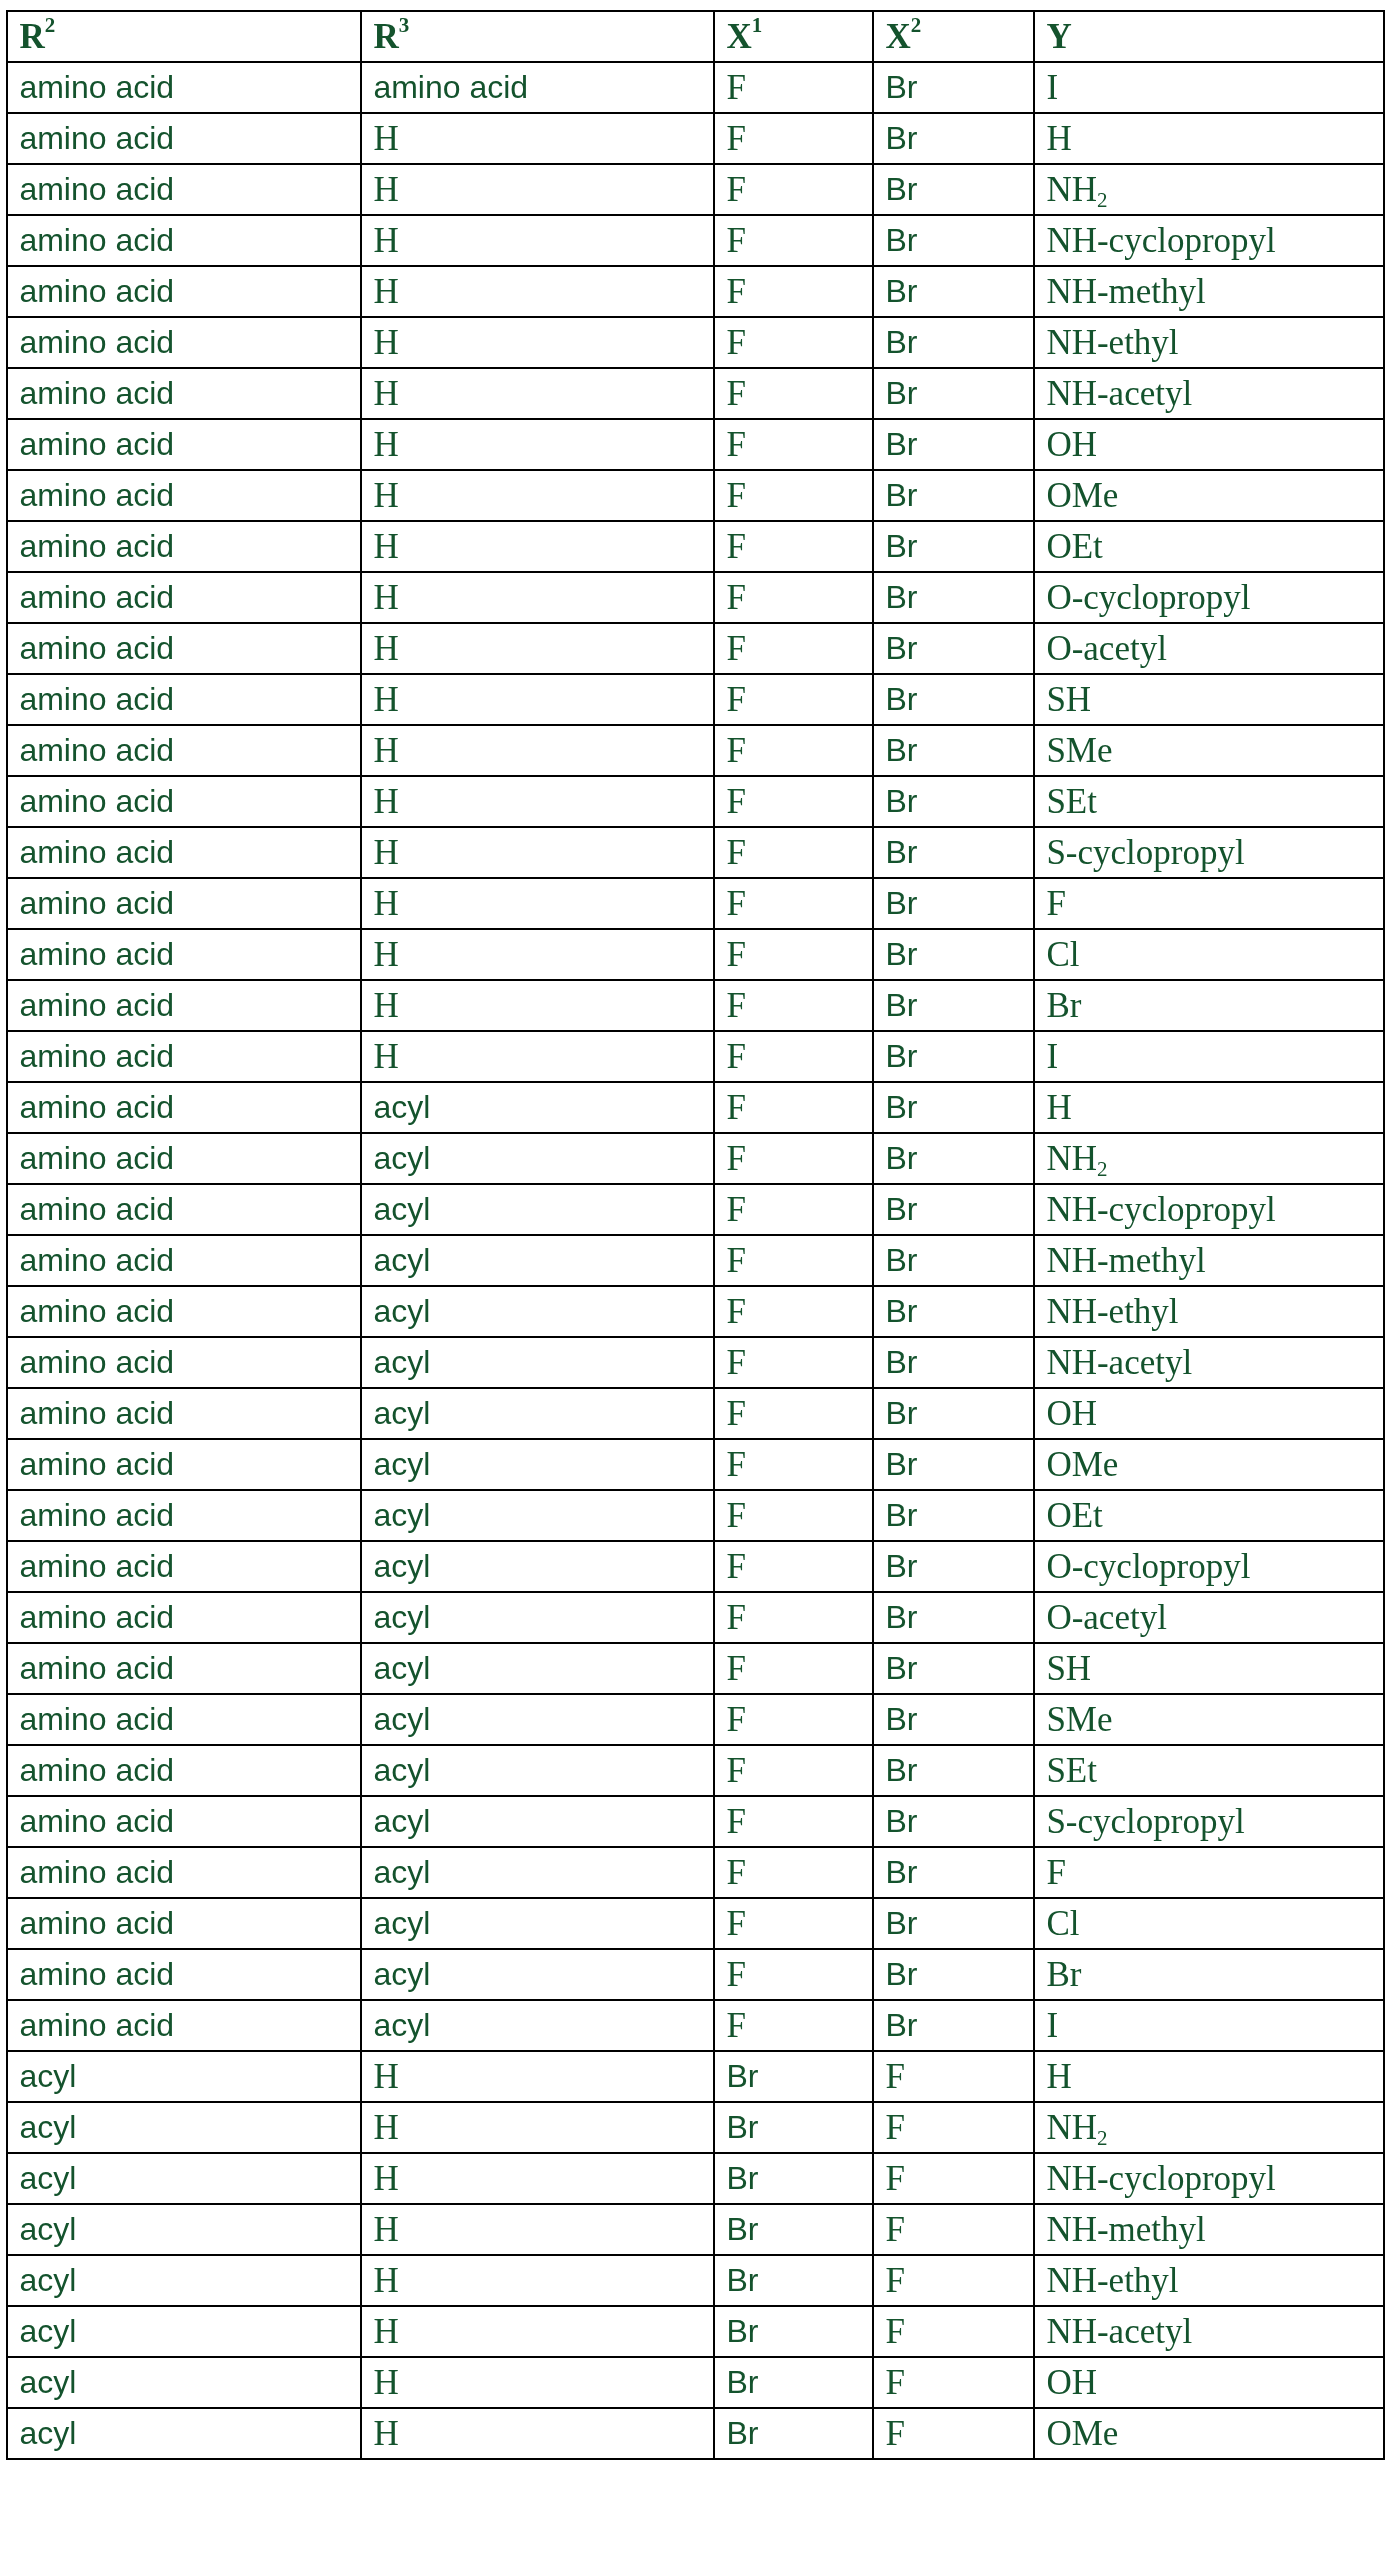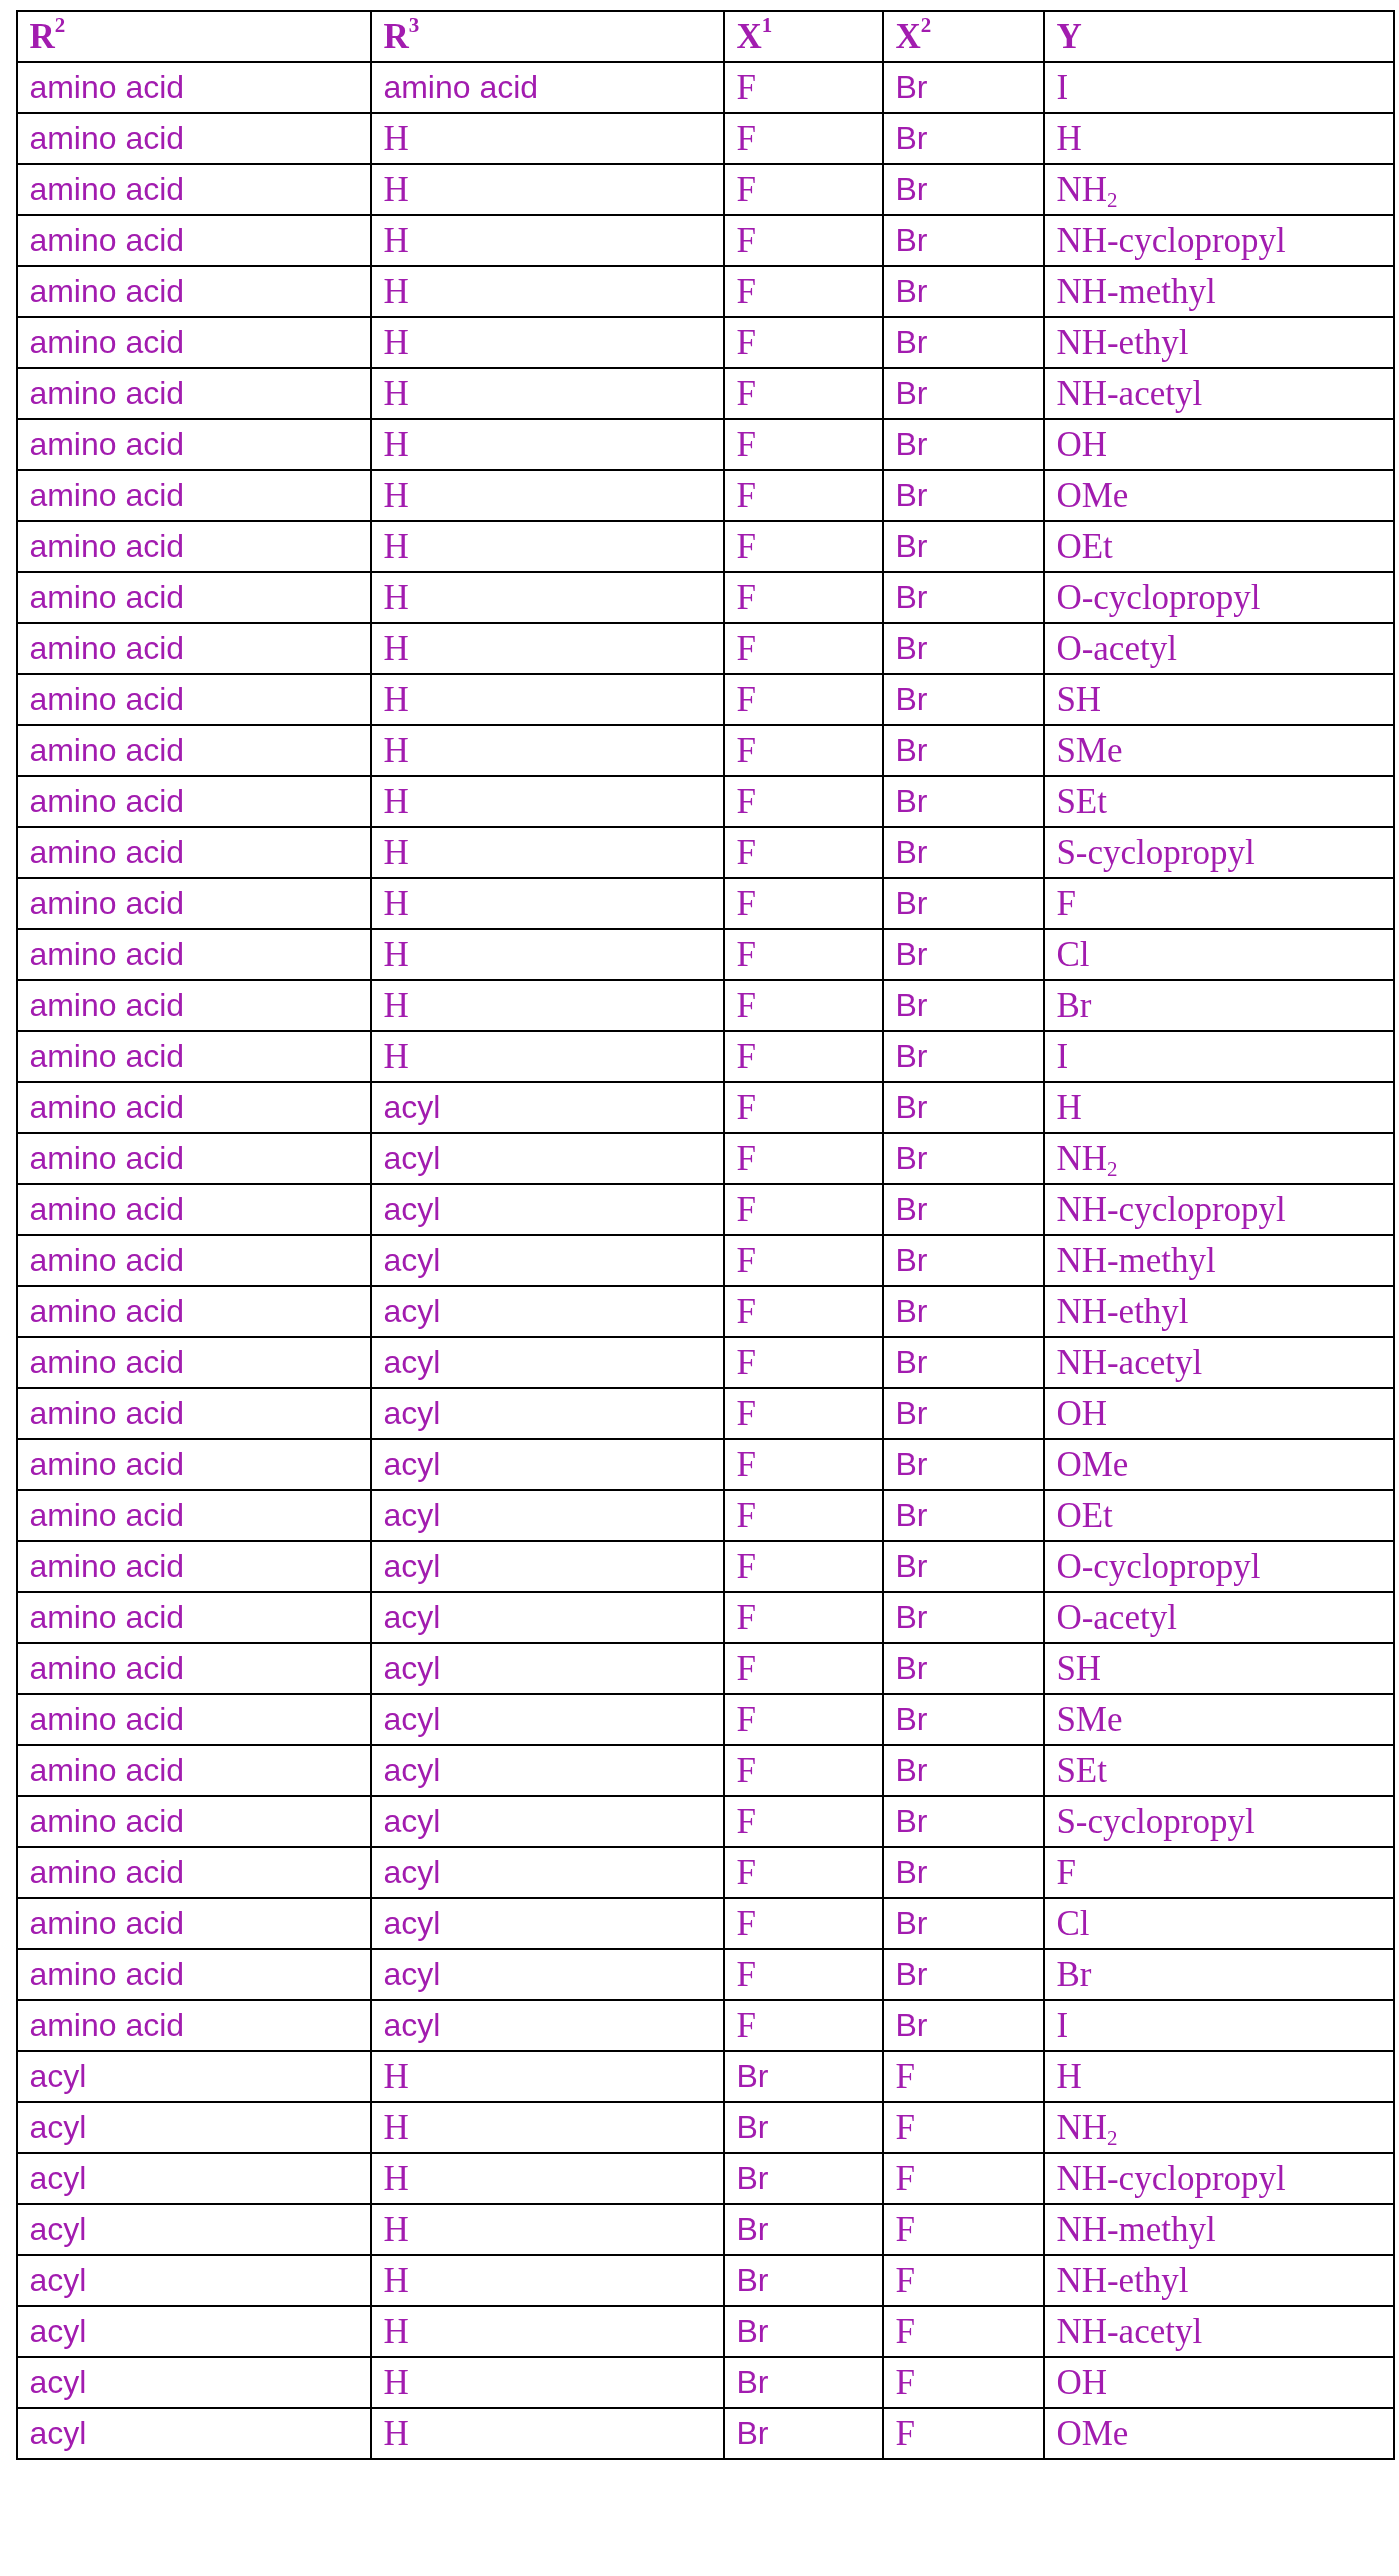--- a/index.html
+++ b/index.html
@@ -1,22 +1,22 @@
 <!DOCTYPE html>
 <html style="font-size:15px"><head>
 <meta charset="utf-8">
 <style>
   html, body { margin: 0; padding: 0; background: #ffffff; }
   body { width: 1399px; height: 2576px; overflow: hidden; position: relative; }
   .doc-table {
-    position: absolute; left: 16px; top: 9.5px;
+    position: absolute; left: 6px; top: 9.5px;
     width: 1377px;
     border-collapse: collapse;
     font-family: "Liberation Serif", "DejaVu Serif", serif;
-    color: #a21caf;
+    color: #14532d;
     font-size: 35px;
     table-layout: fixed;
   }
   .doc-table th, .doc-table td {
     border: 2.8px solid #000;
     padding: 0 0 0 11.4px;
     height: 49px;
     line-height: 47px;
     text-align: left;
     white-space: nowrap;

